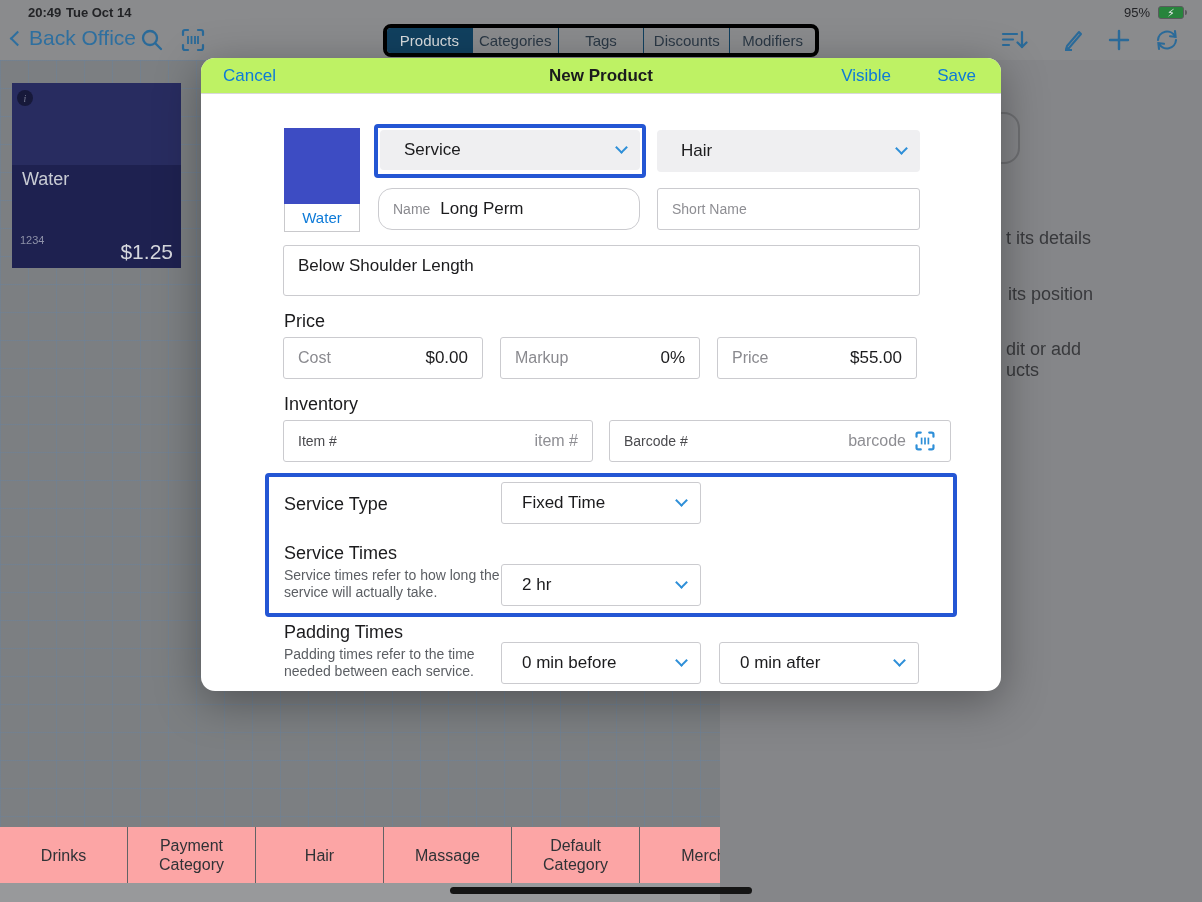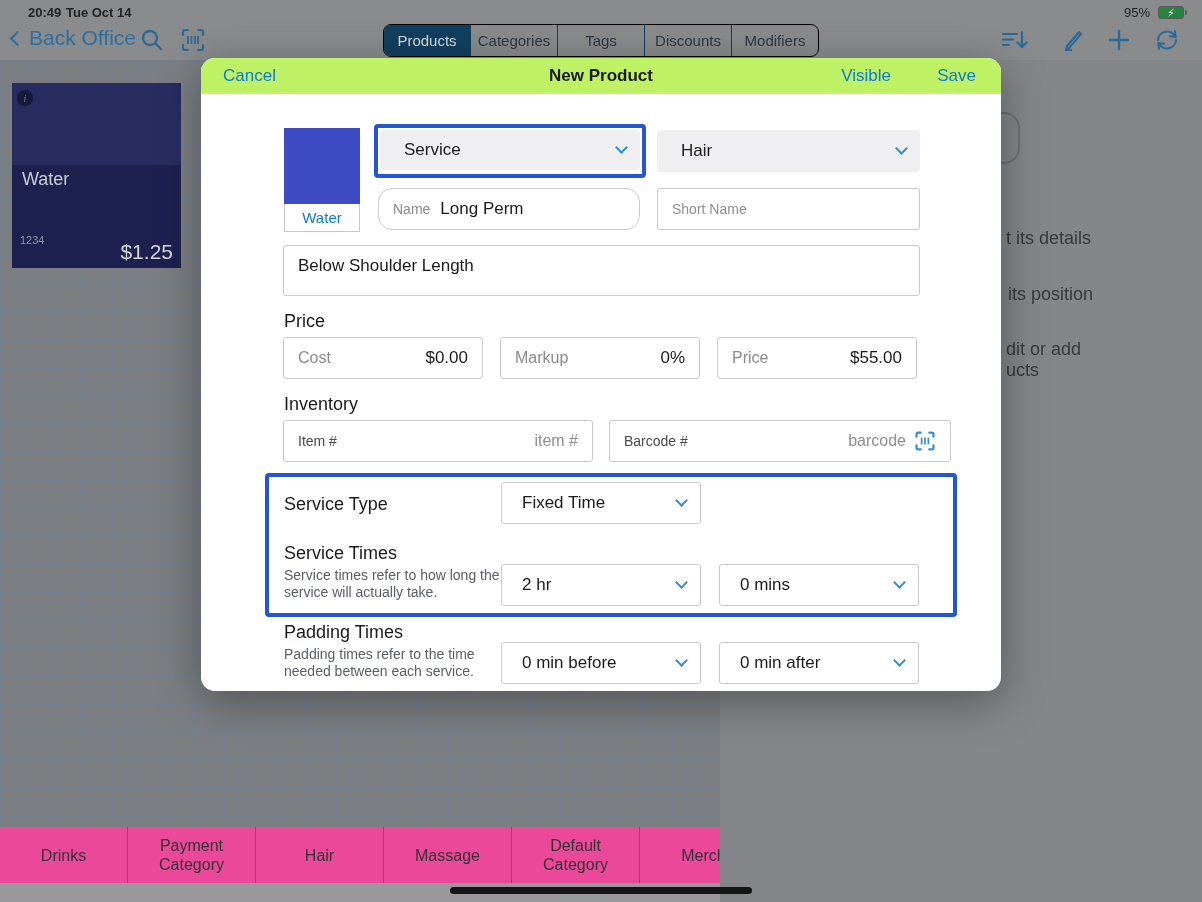--- a/index.html
+++ b/index.html
@@ -15,21 +15,21 @@
   .battpct { position:absolute; right:52px; top:5px; font-size:13px; color:#222326; }
   .battery { position:absolute; right:18px; top:6px; width:26px; height:13px; border:1px solid #5a5b5d; border-radius:3px; background:#27843c; }
   .battery:after { content:""; position:absolute; right:-4px; top:3px; width:2px; height:5px; background:#5a5b5d; border-radius:0 2px 2px 0; }
   .bolt { position:absolute; left:8px; top:0px; color:#e8e9ea; font-size:11px; }
 
   .navbar { position:absolute; left:0; top:22px; width:1202px; height:38px; }
   .backbtn { position:absolute; left:12px; top:4px; display:flex; align-items:center; gap:6px; color:#2e6f9f; font-size:21px; }
   .chevleft { width:11px; height:11px; border-left:2.5px solid #2e6f9f; border-bottom:2.5px solid #2e6f9f; transform:rotate(45deg); margin-top:1px; }
   .navicon { position:absolute; top:3px; width:30px; height:30px; display:flex; align-items:center; justify-content:center; }
 
-  .tabs { position:absolute; left:383px; top:2px; width:436px; height:33px; display:flex; border:1px solid #000000; border-radius:8px; overflow:hidden; }
+  .tabs { position:absolute; left:383px; top:2px; width:436px; height:33px; display:flex; border:4px solid #000000; border-radius:8px; overflow:hidden; }
   .tab { flex:1; display:flex; align-items:center; justify-content:center; font-size:15px; color:#2b3845; border-left:1px solid #11405f; }
   .tab:first-child { border-left:none; }
   .tab.sel { background:#11405f; color:#d9dcde; }
 
   
   .grid-area { position:absolute; left:0; top:60px; width:720px; height:767px; background-color:#7c7f82;
     background-image:linear-gradient(rgba(105,130,158,.45) 1px, transparent 1px),
                      linear-gradient(90deg, rgba(105,130,158,.45) 1px, transparent 1px);
     background-size:28px 28px; }
   .tile { position:absolute; left:12px; top:23px; width:169px; height:185px; background:#1e2150; }
@@ -38,21 +38,21 @@
   .tile-sku { position:absolute; left:8px; bottom:22px; font-size:11px; color:#8e91a8; }
   .tile-price { position:absolute; right:8px; bottom:4px; font-size:21px; color:#d6d8de; }
   .tile-info { position:absolute; left:5px; top:7px; width:16px; height:16px; border-radius:50%; background:#17193a; color:#777a93; font-size:10px; font-style:italic; font-family:"Liberation Serif",serif; display:flex; align-items:center; justify-content:center; }
 
   
   .help-panel { position:absolute; left:720px; top:60px; width:482px; height:842px; background:#858689; }
   .help-frag { position:absolute; font-size:18px; color:#38393c; white-space:nowrap; }
   .round-frag { position:absolute; left:240px; top:52px; width:60px; height:52px; border:2px solid #6e6f72; border-radius:16px; }
 
   
-  .catbar { position:absolute; left:0; top:827px; width:720px; height:56px; background:#ec4899; display:flex; overflow:hidden; }
+  .catbar { position:absolute; left:0; top:827px; width:720px; height:56px; background:#fca5a5; display:flex; overflow:hidden; }
   .cat { width:128px; flex:0 0 128px; display:flex; align-items:center; justify-content:center; text-align:center; font-size:16px; color:#303236; line-height:19px; border-right:1px solid #616365; padding:0 6px; }
   .below-strip { position:absolute; left:0; top:883px; width:720px; height:19px; background:#98999b; }
   .home-indicator { position:absolute; left:450px; top:887px; width:302px; height:7px; border-radius:4px; background:#151515; z-index:30; }
 
   
   .modal { position:absolute; left:201px; top:58px; width:800px; height:633px; background:#ffffff; border-radius:14px; z-index:20; box-shadow:0 10px 45px rgba(0,0,0,.35); }
   .modal-header { position:absolute; left:0; top:0; width:100%; height:36px; background:#bef264; border-bottom:1px solid #d8d8da; border-radius:14px 14px 0 0; display:flex; align-items:center; }
   .hbtn { font-size:17px; color:#0d7ad8; }
   .cancel { position:absolute; left:22px; }
   .mtitle { position:absolute; left:0; width:100%; text-align:center; font-size:17px; font-weight:600; color:#1b1b1d; }
@@ -273,24 +273,20 @@
       <span class="val">Fixed Time</span>
       <span class="chevdown"></span>
     </div>
 
     <div class="abs sect" style="left:83px; top:485px;">Service Times</div>
     <div class="abs help" style="left:83px; top:509px;">Service times refer to how long the service will actually take.</div>
     <div class="abs field box" style="left:300px; top:506px; width:200px; height:42px; padding-left:20px;">
       <span class="val">2 hr</span>
       <span class="chevdown"></span>
     </div>
-    <div class="abs field box" style="left:518px; top:506px; width:200px; height:42px; padding-left:20px;">
-      <span class="val">0 mins</span>
-      <span class="chevdown"></span>
-    </div>
 
     <div class="abs sect" style="left:83px; top:564px;">Padding Times</div>
     <div class="abs help" style="left:83px; top:588px;">Padding times refer to the time needed between each service.</div>
     <div class="abs field box" style="left:300px; top:584px; width:200px; height:42px; padding-left:20px;">
       <span class="val">0 min before</span>
       <span class="chevdown"></span>
     </div>
     <div class="abs field box" style="left:518px; top:584px; width:200px; height:42px; padding-left:20px;">
       <span class="val">0 min after</span>
       <span class="chevdown"></span>

